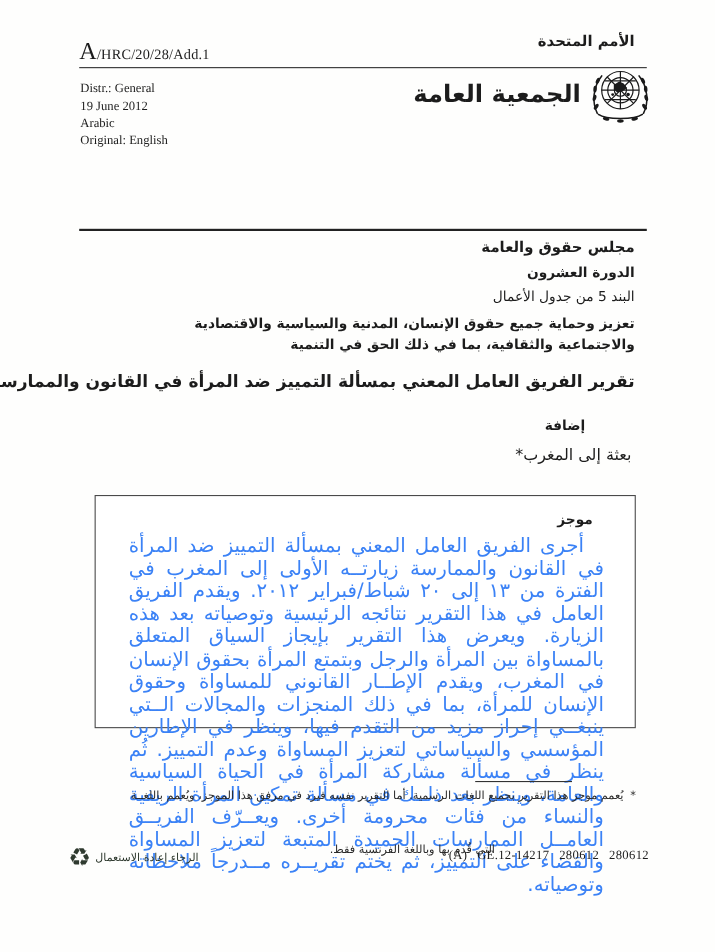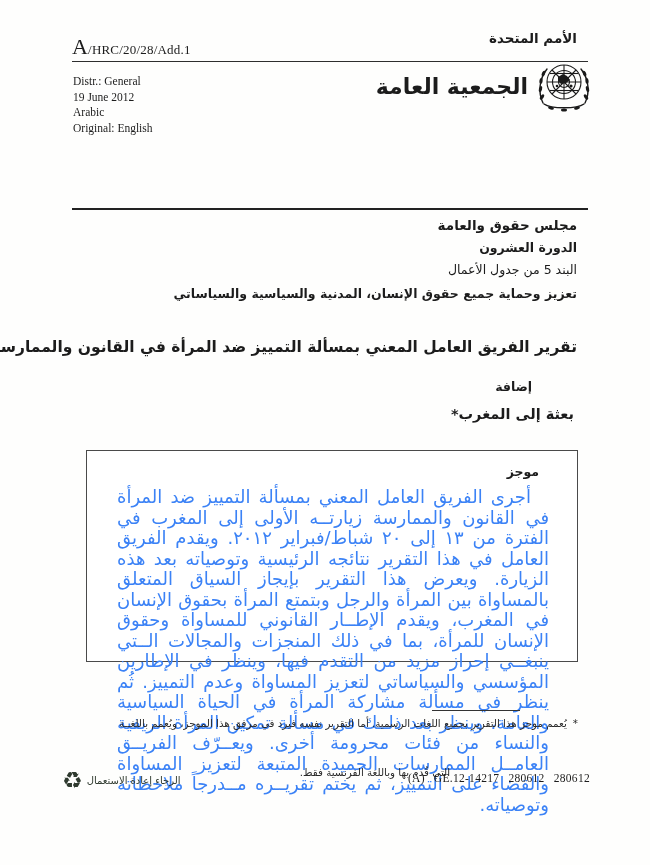--- a/index.html
+++ b/index.html
@@ -24,21 +24,21 @@
 
   
   .hblock{right:73px;top:217px;text-align:right;white-space:nowrap;}
   .hblock .l1{font-size:13.5px;font-weight:bold;margin-bottom:7px;}
   .hblock .l2{font-size:12.5px;font-weight:bold;margin-bottom:7px;}
   .hblock .l3{font-size:12.5px;margin-bottom:7px;}
   .hblock .l4{font-size:12.5px;font-weight:bold;line-height:19px;}
 
   .report-title{right:73px;top:338px;font-size:15.5px;font-weight:bold;white-space:nowrap;}
   .addendum{right:118px;top:379px;font-size:12.5px;font-weight:bold;}
-  .mission{right:76px;top:406px;font-size:14.5px;font-weight:bold;}
+  .mission{right:76px;top:406px;font-size:14.5px;font-weight:normal;}
 
   
   .sum-box{left:86px;top:450px;width:492px;height:212px;border:1px solid #4a4a4a;box-sizing:border-box;background:#fff;}
   .sum-head{margin:13px 38px 0 0;text-align:right;font-size:12.5px;font-weight:bold;}
   .sum-para{
     margin:8px 28px 0 30px;font-size:18px;line-height:20.5px;
     text-align:justify;text-indent:18px;color:#3b82f6;
   }
 
   
@@ -110,21 +110,22 @@
 </div>
 
 <div class="abs ar assembly">الجمعية العامة</div>
 
 <div class="abs rule2"></div>
 
 <div class="abs ar hblock">
   <div class="l1">مجلس حقوق والعامة</div>
   <div class="l2">الدورة العشرون</div>
   <div class="l3">البند 5 من جدول الأعمال</div>
-  <div class="l4">تعزيز وحماية جميع حقوق الإنسان، المدنية والسياسية والسياساتي</div>
+  <div class="l4">تعزيز وحماية جميع حقوق الإنسان، المدنية والسياسية والاقتصادية</div>
+  <div class="l4">والاجتماعية والثقافية، بما في ذلك الحق في التنمية</div>
 </div>
 
 <div class="abs ar report-title">تقرير الفريق العامل المعني بمسألة التمييز ضد المرأة في القانون والممارسة</div>
 <div class="abs ar addendum">إضافة</div>
 <div class="abs ar mission">بعثة إلى المغرب*</div>
 
 <div class="abs sum-box">
   <div class="ar sum-head">موجز</div>
   <div class="ar sum-para">أجرى الفريق العامل المعني بمسألة التمييز ضد المرأة في القانون والممارسة زيارتــه الأولى إلى المغرب في الفترة من ١٣ إلى ٢٠ شباط/فبراير ٢٠١٢. ويقدم الفريق العامل في هذا التقرير نتائجه الرئيسية وتوصياته بعد هذه الزيارة. ويعرض هذا التقرير بإيجاز السياق المتعلق بالمساواة بين المرأة والرجل وبتمتع المرأة بحقوق الإنسان في المغرب، ويقدم الإطــار القانوني للمساواة وحقوق الإنسان للمرأة، بما في ذلك المنجزات والمجالات الــتي ينبغــي إحراز مزيد من التقدم فيها، وينظر في الإطارين المؤسسي والسياساتي لتعزيز المساواة وعدم التمييز. ثُم ينظر في مسألة مشاركة المرأة في الحياة السياسية والعامة، وينظر بعد ذلــك في مسألة تمكين المرأة الريفية والنساء من فئات محرومة أخرى. ويعــرّف الفريــق العامــل الممارسات الحميدة المتبعة لتعزيز المساواة والقضاء على التمييز، ثم يختم تقريــره مــدرجاً ملاحظاته وتوصياته.</div>
 </div>

